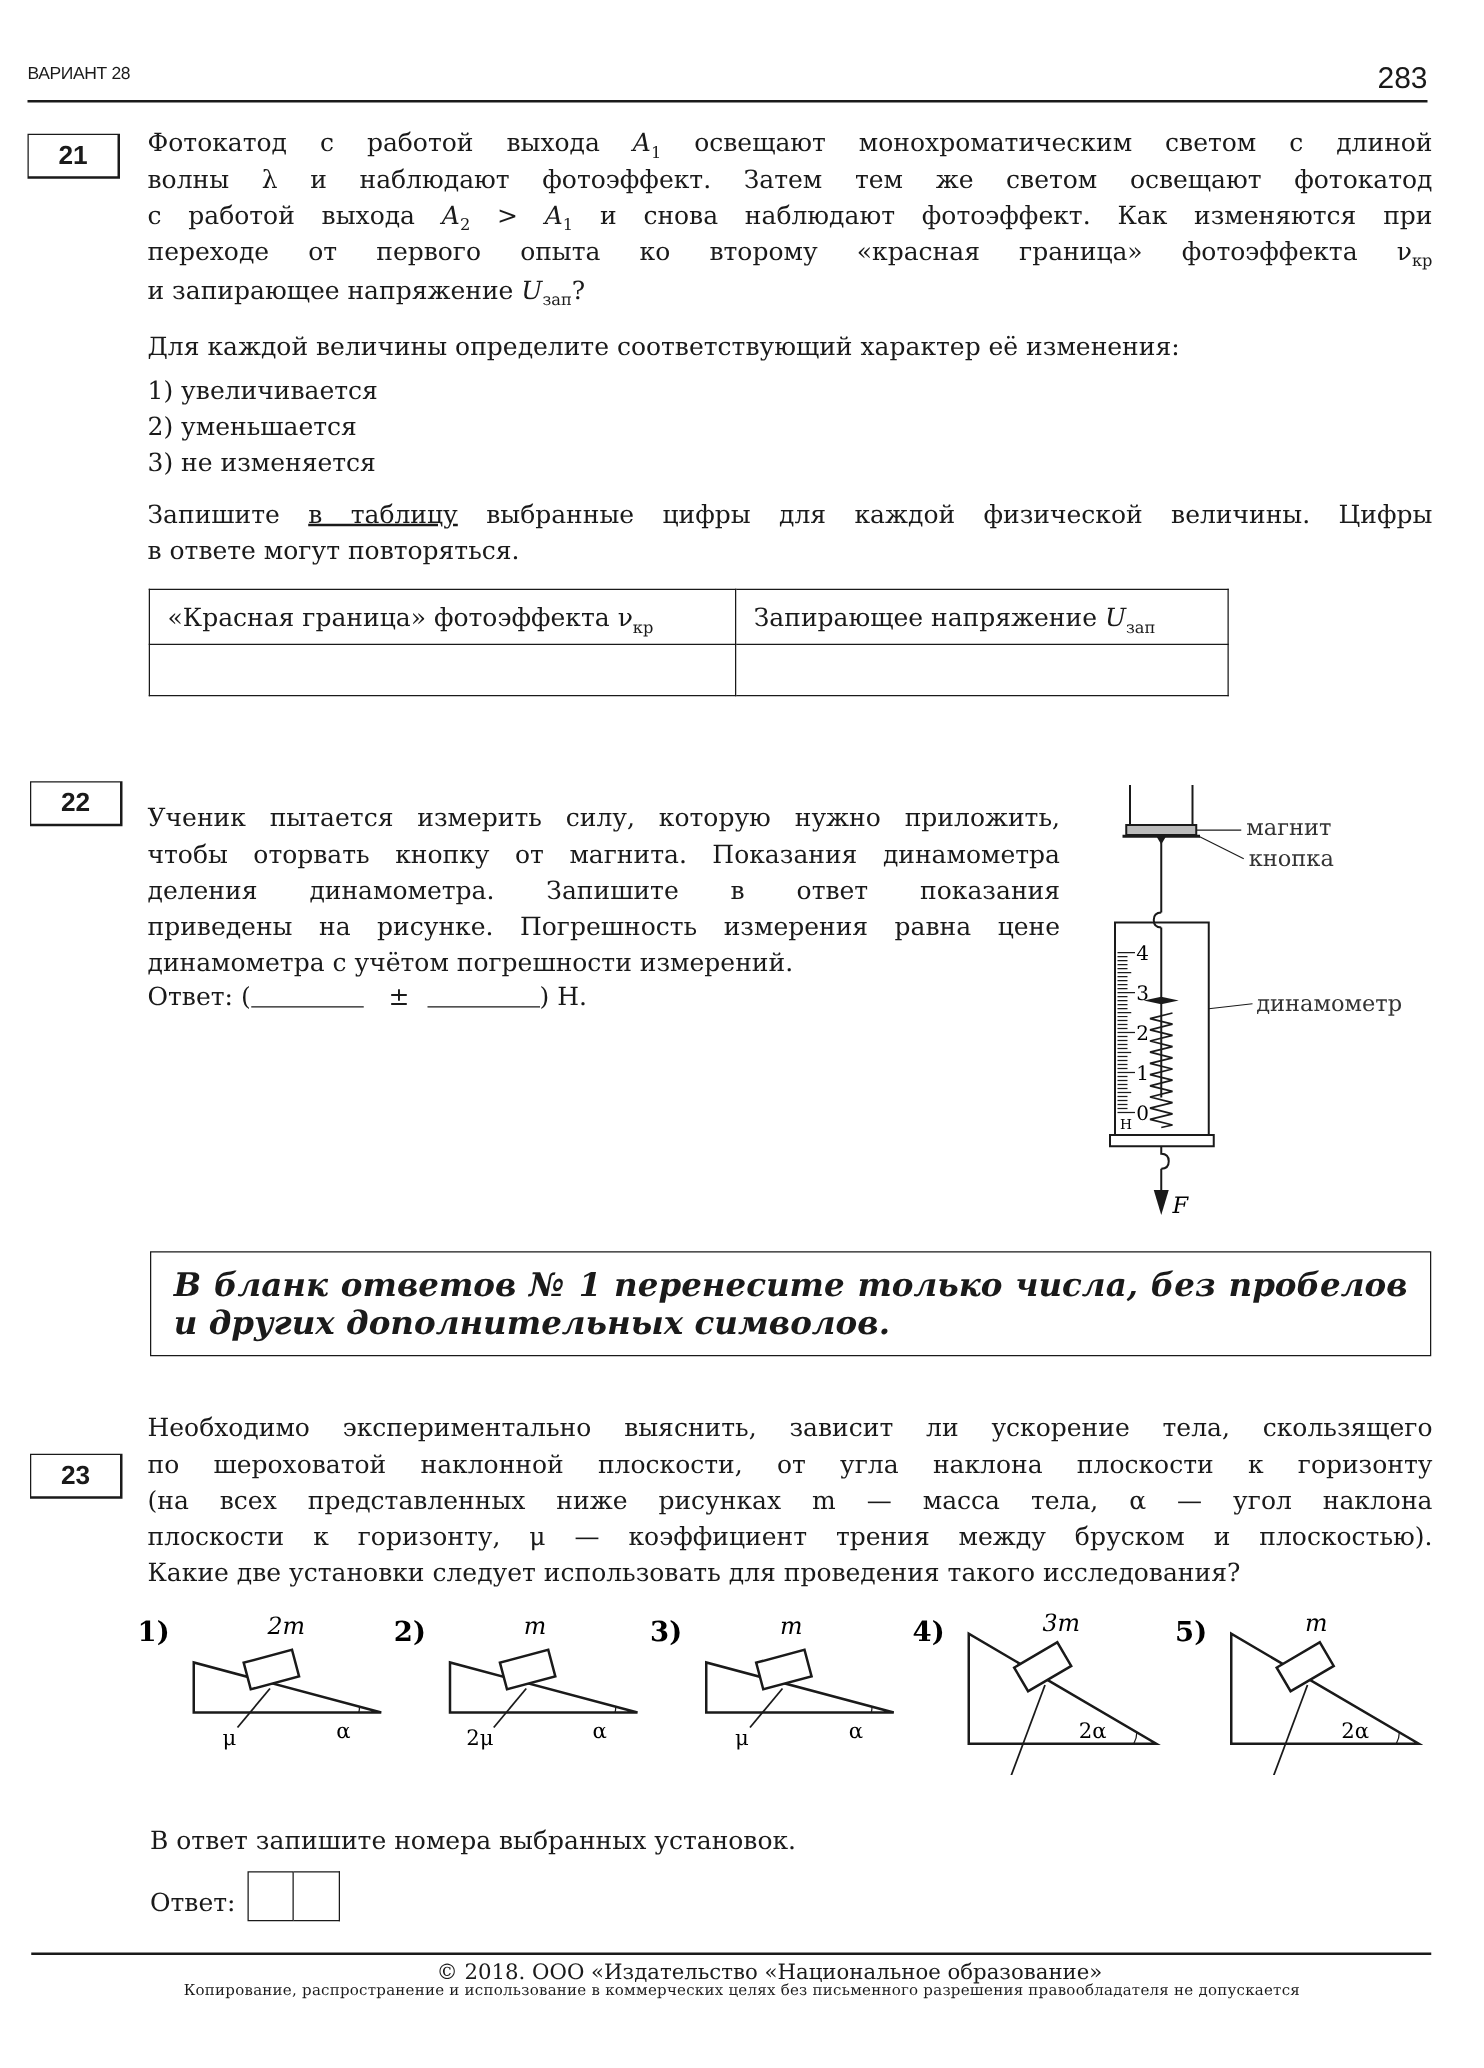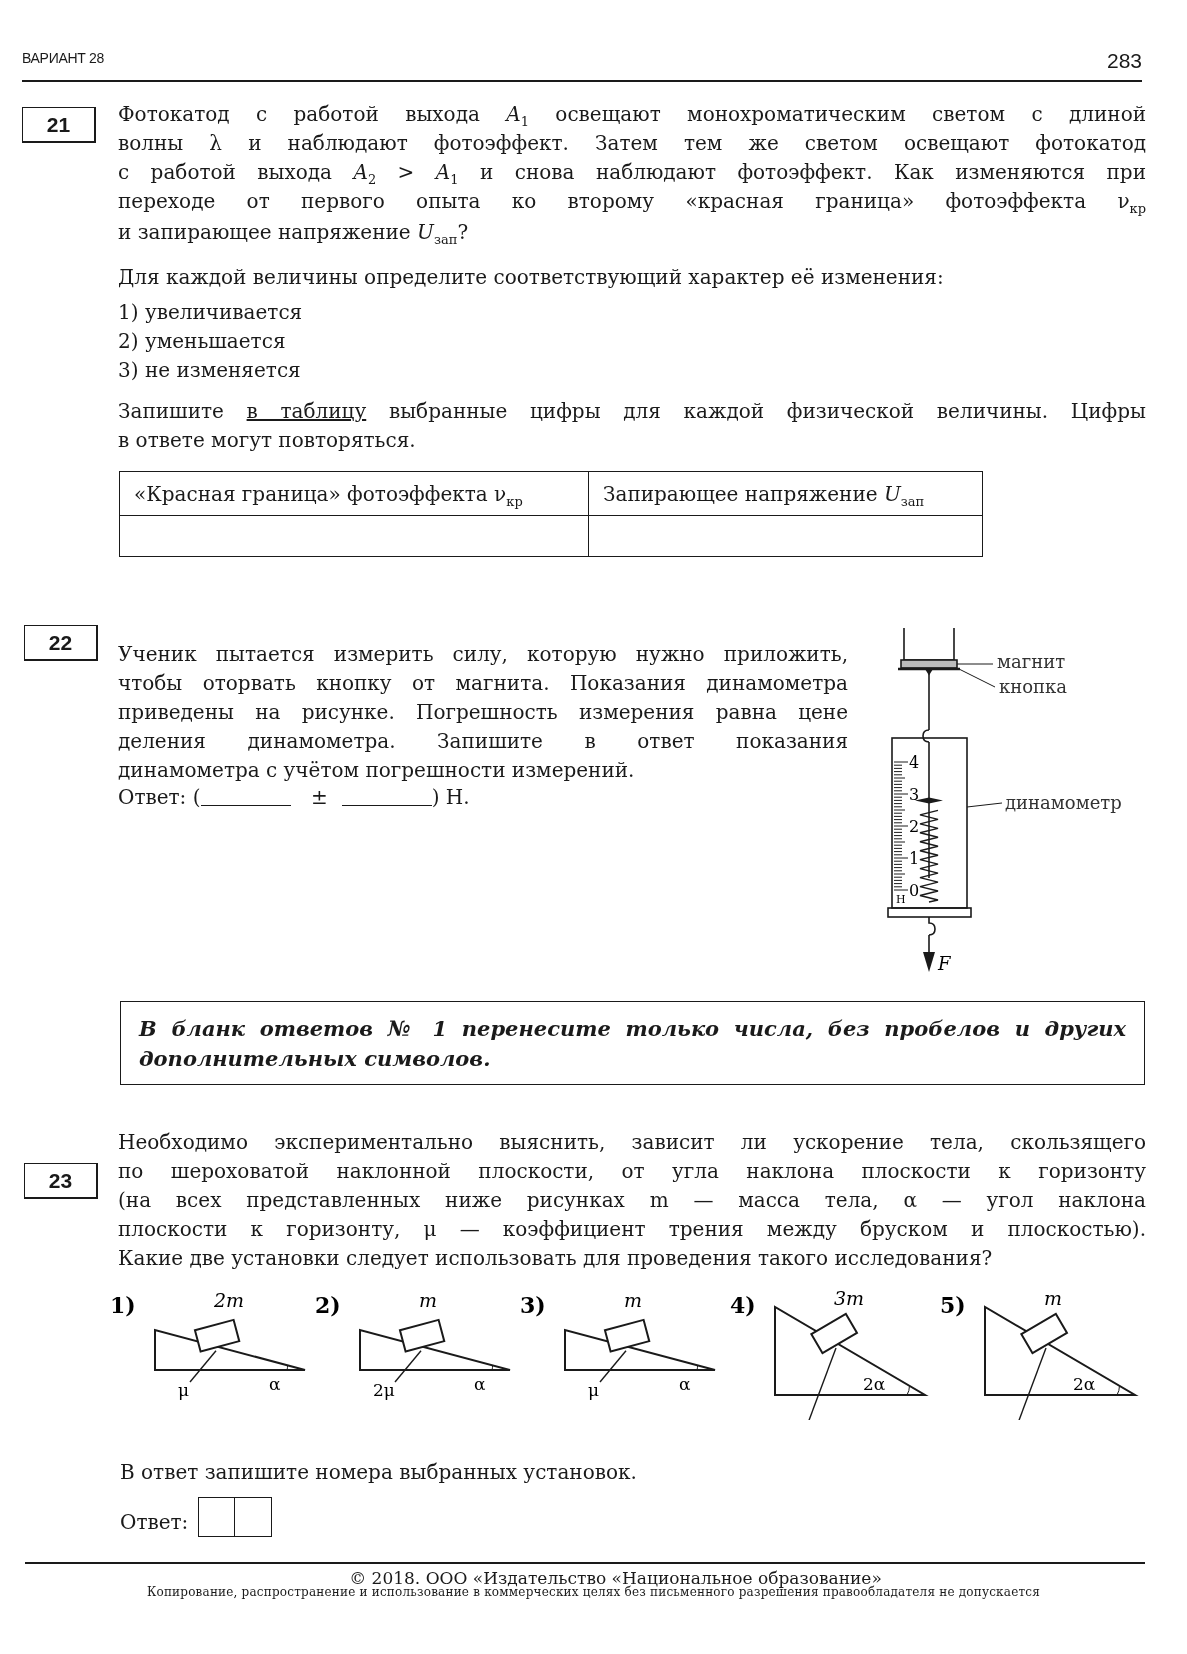--- a/index.html
+++ b/index.html
@@ -1,30 +1,30 @@
 <!DOCTYPE html>
 <html><head>
 <meta charset="utf-8">
 <style>
   * { box-sizing: border-box; margin: 0; padding: 0; }
   html, body { width: 1187px; height: 1654px; background: #ffffff; overflow: hidden; }
   body { position: relative; font-family: "DejaVu Serif", "Liberation Serif", serif; color: #1a1a1a; }
   .abs { position: absolute; }
   .running-head { left: 22px; top: 50px; font-family: "Liberation Sans", sans-serif; font-size: 14px; letter-spacing: -0.3px; }
-  .page-num { right: 45px; top: 49px; font-family: "Liberation Sans", sans-serif; font-size: 21px; }
+  .page-num { right: 45px; top: 49px; font-family: "Liberation Sans", sans-serif; font-size: 24px; }
   .head-rule { left: 22px; top: 80px; width: 1120px; height: 2px; background: #1a1a1a; }
   .qnum { width: 74px; height: 36px; border: 1.5px solid #1a1a1a; border-right-width: 2.5px; border-bottom-width: 2.5px; font-family: "Liberation Sans", sans-serif; font-weight: bold; font-size: 21px; text-align: center; line-height: 33px; }
   .para { font-size: 20px; line-height: 29px; text-align: justify; }
   .para.last { text-align-last: justify; }
   .line { font-size: 20px; line-height: 29px; white-space: nowrap; }
   .it { font-style: italic; }
   sub { font-size: 13px; vertical-align: -5px; line-height: 0; }
   table.ans { border-collapse: collapse; }
   table.ans td { border: 1.5px solid #1a1a1a; font-size: 20px; padding: 0 14px; }
-  .notice { left: 120px; top: 1001px; width: 1025px; height: 84px; border: 1.5px solid #1a1a1a; padding: 12px 18px; font-style: italic; font-weight: bold; font-size: 21px; line-height: 30px; text-align: justify; }
+  .notice { left: 120px; top: 1001px; width: 1025px; height: 84px; border: 1.5px solid #1a1a1a; padding: 12px 18px; font-style: italic; font-weight: bold; font-size: 26px; line-height: 30px; text-align: justify; }
   .u { text-decoration: underline; }
   .blank { display: inline-block; width: 90px; border-bottom: 1.5px solid #1a1a1a; height: 20px; vertical-align: -2px; }
   .anscell { width: 37px; height: 40px; border: 1.5px solid #1a1a1a; display: inline-block; }
   .foot-rule { left: 25px; top: 1562px; width: 1120px; height: 1.5px; background: #1a1a1a; }
   .foot1 { left: 0; width: 1187px; top: 1568px; text-align: center; font-size: 17px; padding-left: 44px; }
   .foot2 { left: 0; width: 1187px; top: 1585px; text-align: center; font-size: 12px; letter-spacing: 0.2px; }
   svg text { font-family: "DejaVu Serif", "Liberation Serif", serif; }
 </style>
 </head>
 <body>
@@ -63,22 +63,22 @@
     <td></td>
     <td></td>
   </tr>
 </tbody>
   </table>
 
 <div class="abs qnum" style="left:24px;top:625px;">22</div>
 <div class="abs" style="left:118px;top:620px;width:730px;margin-top:20px;">
   <div class="para last">Ученик пытается измерить силу, которую нужно приложить,</div>
   <div class="para last">чтобы оторвать кнопку от магнита. Показания динамометра</div>
+  <div class="para last">деления динамометра. Запишите в ответ показания</div>
   <div class="para last">приведены на рисунке. Погрешность измерения равна цене</div>
-  <div class="para last">деления динамометра. Запишите в ответ показания</div>
   <div class="line">динамометра с учётом погрешности измерений.</div>
 </div>
 <div class="abs line" style="left:118px;top:783px;">
   <span>Ответ: (</span><span class="blank"></span>
   <span style="margin:0 14px;">±</span><span class="blank"></span><span>) Н.</span>
 </div>
 
 <svg class="abs" style="left:860px;top:620px;" width="290" height="360">
   <g fill="none" stroke="#1a1a1a" stroke-width="1.6">
 

